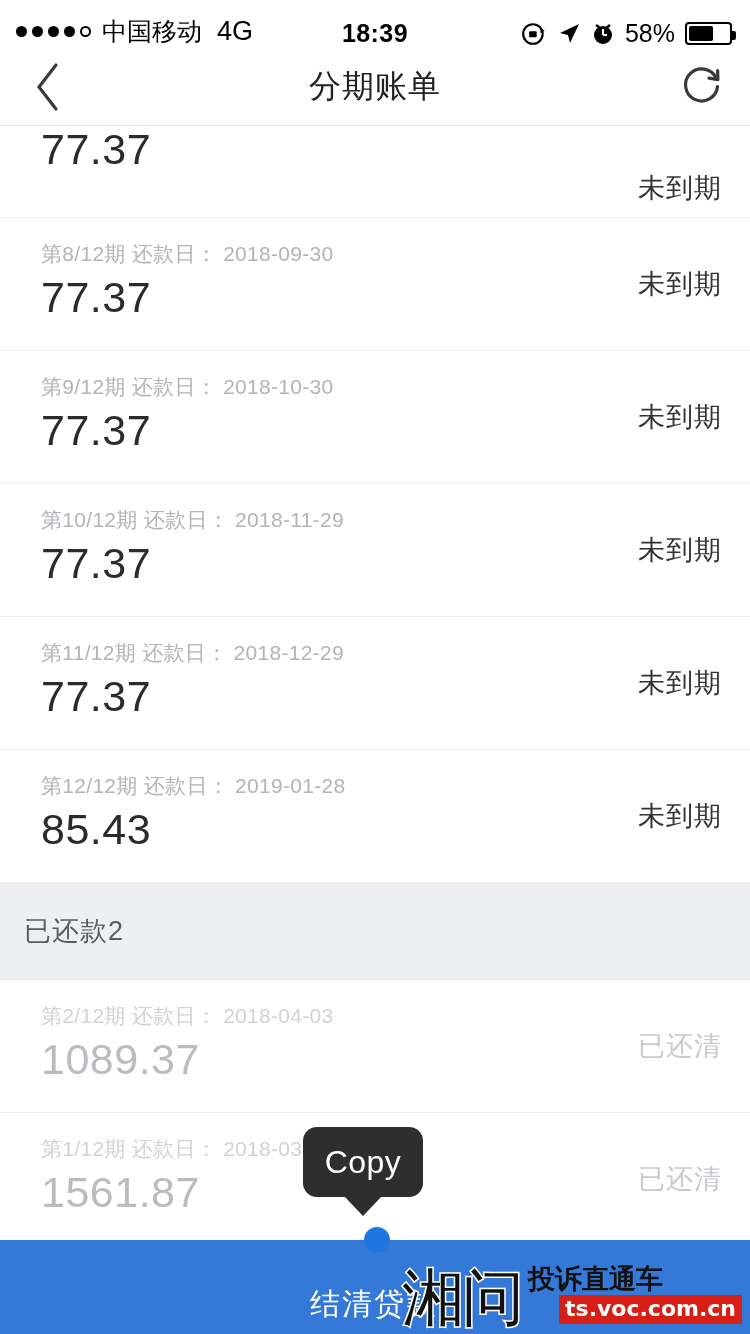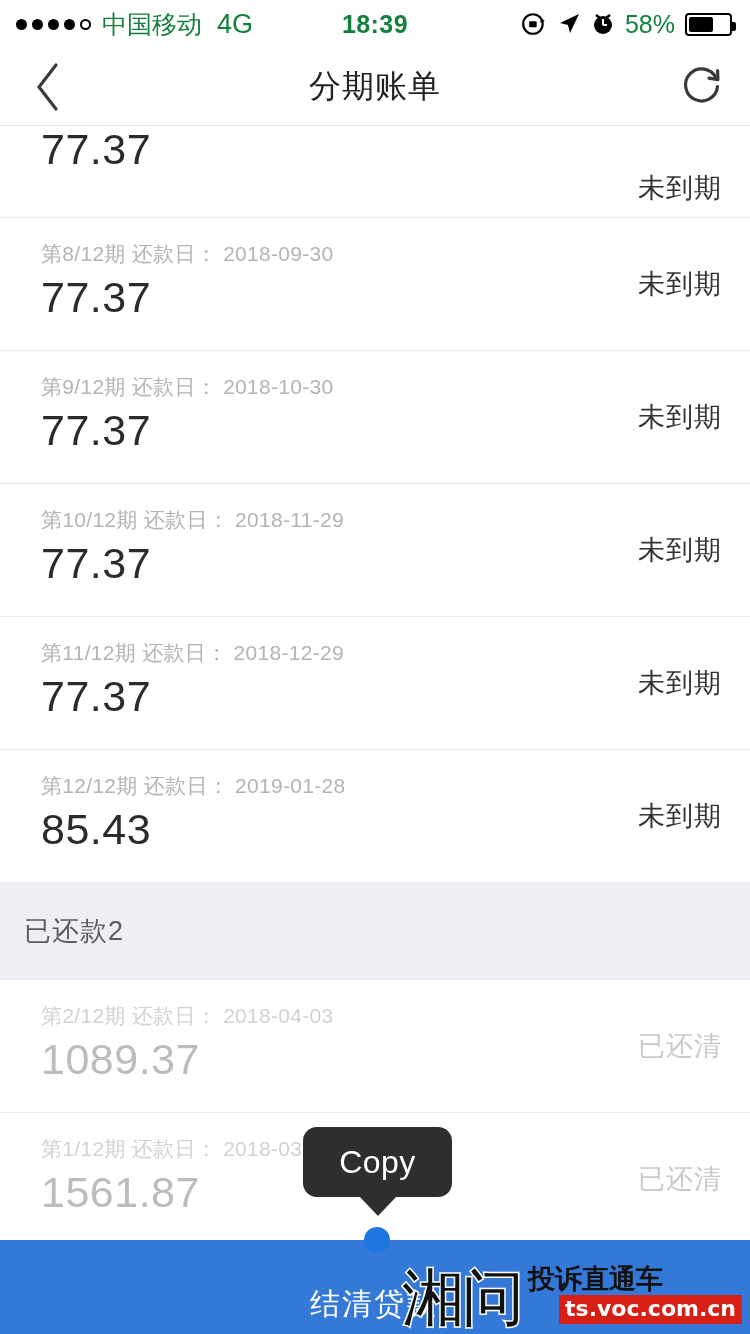--- a/index.html
+++ b/index.html
@@ -6,22 +6,22 @@
   html, body {
     width:750px; height:1334px;
     background:#ffffff;
     font-family:"Liberation Sans","DejaVu Sans",sans-serif;
     overflow:hidden;
   }
   .phone { position:relative; width:750px; height:1334px; background:#fff; }
 
   
   .statusbar {
-    height:48px; display:flex; align-items:center;
-    padding:0 18px 0 16px; background:#ffffff; color:#15803d;
+    height:48px; display:flex; align-items:flex-end;
+    padding:0 18px 0 16px; background:#ffffff; color:#000000;
     font-size:25px; font-weight:700; position:relative;
   }
   .sb-left { display:flex; align-items:center; gap:11px; }
   .dots { display:flex; align-items:center; gap:5px; }
   .dot { width:11px; height:11px; border-radius:50%; background:#000; }
   .dot.hollow { background:transparent; border:2px solid #000; width:11px; height:11px; }
   .carrier { font-size:25px; letter-spacing:0px; font-weight:500; }
   .net { font-size:27px; font-weight:500; margin-left:4px;}
   .sb-center {
     position:absolute; left:0; right:0; text-align:center;
@@ -85,21 +85,21 @@
   .section-head {
     background:#eeeef5; padding:30px 24px;
     font-size:27px; color:#5b5b63; letter-spacing:1px;
     border-bottom:1px solid #e6e6ee;
   }
 
   
   .copy-bubble {
     position:absolute; left:303px; top:1127px; z-index:40;
     background:#2e2e2e; color:#fff; border-radius:14px;
-    width:149px; height:70px; display:flex; align-items:center; justify-content:center;
+    width:120px; height:70px; display:flex; align-items:center; justify-content:center;
     font-size:32px; letter-spacing:0.5px;
   }
   .copy-bubble::after{
     content:""; position:absolute; bottom:-19px; left:50%; transform:translateX(-50%);
     border-left:19px solid transparent; border-right:19px solid transparent;
     border-top:20px solid #2e2e2e;
   }
   .sel-handle {
     position:absolute; left:364px; top:1227px; z-index:41;
     width:26px; height:26px; border-radius:50%; background:#1f76e0;

